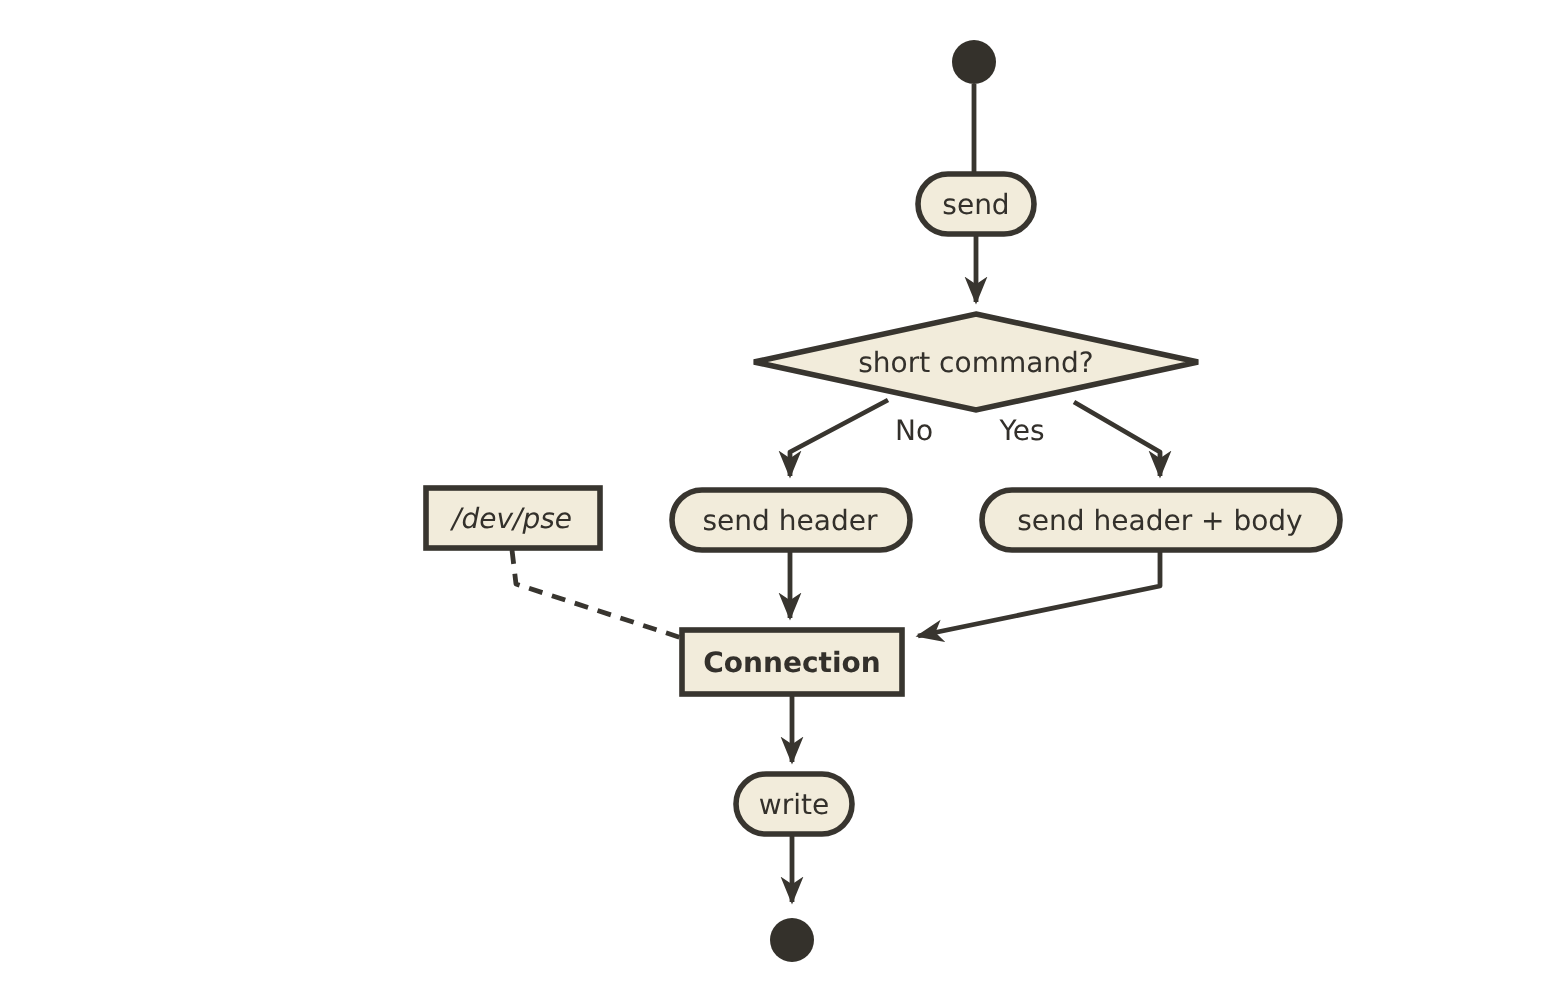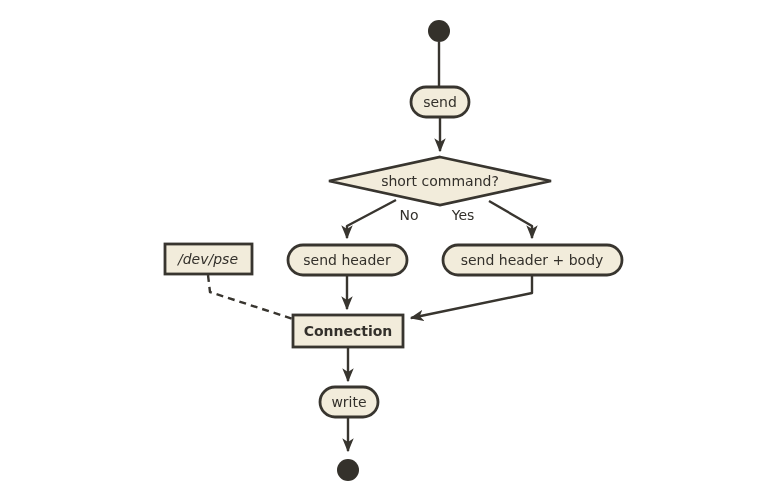--- a/index.html
+++ b/index.html
@@ -6,20 +6,21 @@
     margin: 0;
     padding: 0;
     background: #ffffff;
   }
   .canvas {
     position: relative;
     width: 676px;
     height: 499px;
     background: #ffffff;
     font-family: "DejaVu Sans", "Liberation Sans", sans-serif;
+    margin-left: 48px;
   }
   svg { display: block; }
   .edge {
     fill: none;
     stroke: #38352f;
     stroke-width: 2.4;
     stroke-linejoin: round;
     stroke-linecap: butt;
   }
   .edge.dashed {

